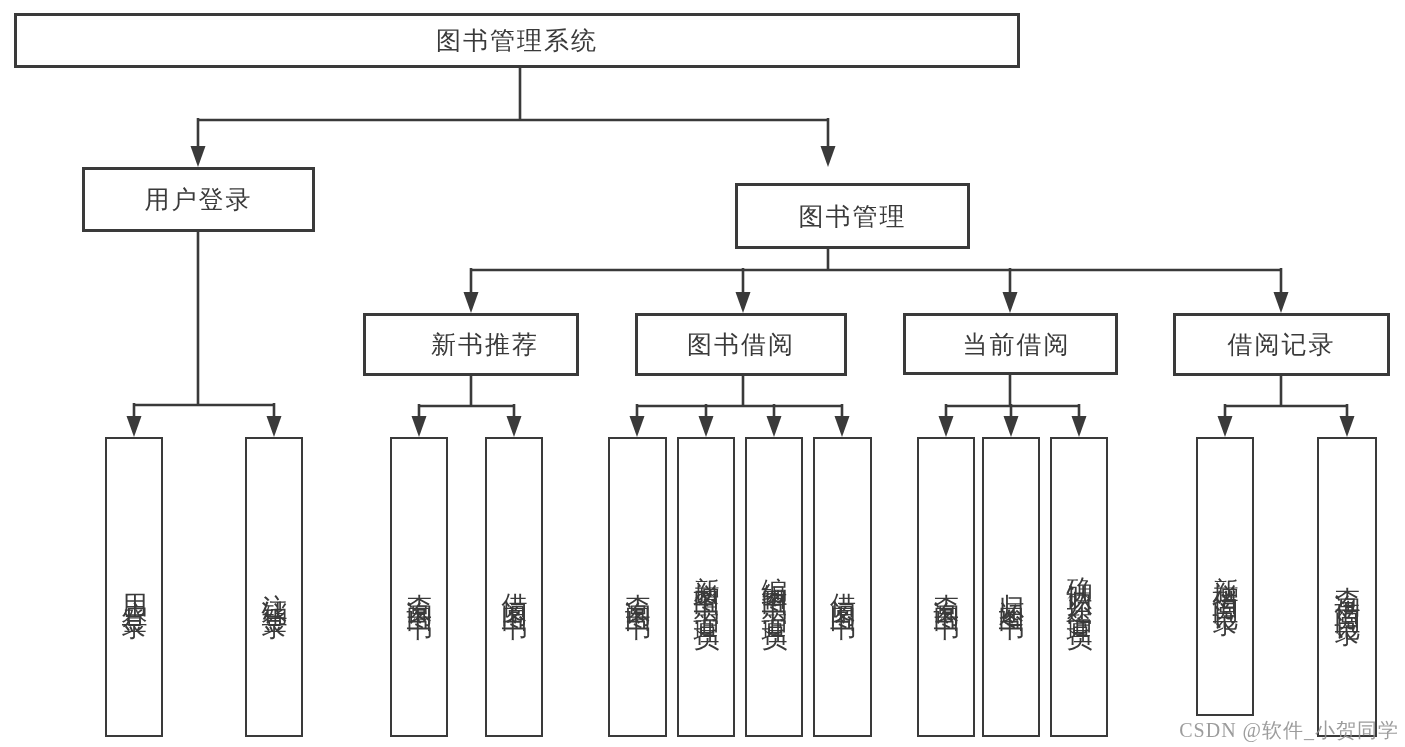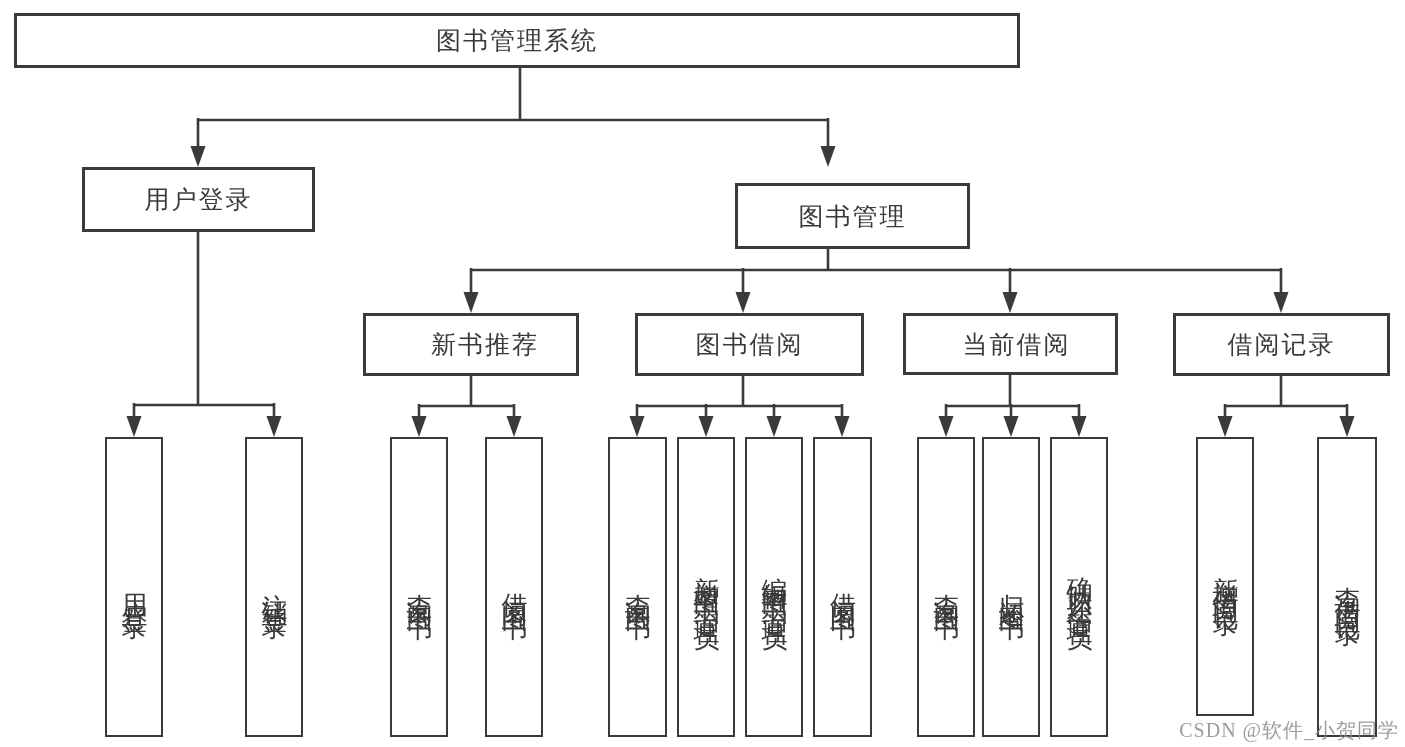--- a/index.html
+++ b/index.html
@@ -90,21 +90,21 @@
       <polygon points="1339.5,416 1354.5,416 1347,437"></polygon>
     </g>
   </svg>
 
   <div class="node h-node" style="left:14px; top:13px; width:1006px; height:55px;">图书管理系统</div>
 
   <div class="node h-node" style="left:82px; top:167px; width:233px; height:65px;">用户登录</div>
   <div class="node h-node" style="left:735px; top:167px; width:235px; height:66px;margin-top:16px;">图书管理</div>
 
   <div class="node h-node" style="left:363px; top:313px; width:216px; height:63px;padding-left:28px;">新书推荐</div>
-  <div class="node h-node" style="left:635px; top:313px; width:229px; height:63px;">图书借阅</div>
+  <div class="node h-node" style="left:635px; top:313px; width:212px; height:63px;">图书借阅</div>
   <div class="node h-node" style="left:903px; top:313px; width:215px; height:62px;padding-left:12px;">当前借阅</div>
   <div class="node h-node" style="left:1173px; top:313px; width:217px; height:63px;">借阅记录</div>
 
   <div class="node v-node" style="left:105px; top:437px; width:58px; height:300px;">用户登录</div>
   <div class="node v-node" style="left:245px; top:437px; width:58px; height:300px;">注销登录</div>
 
   <div class="node v-node" style="left:390px; top:437px; width:58px; height:300px;">查询图书</div>
   <div class="node v-node" style="left:485px; top:437px; width:58px; height:300px;">借阅图书</div>
 
   <div class="node v-node" style="left:608px; top:437px; width:59px; height:300px;">查询图书</div>

